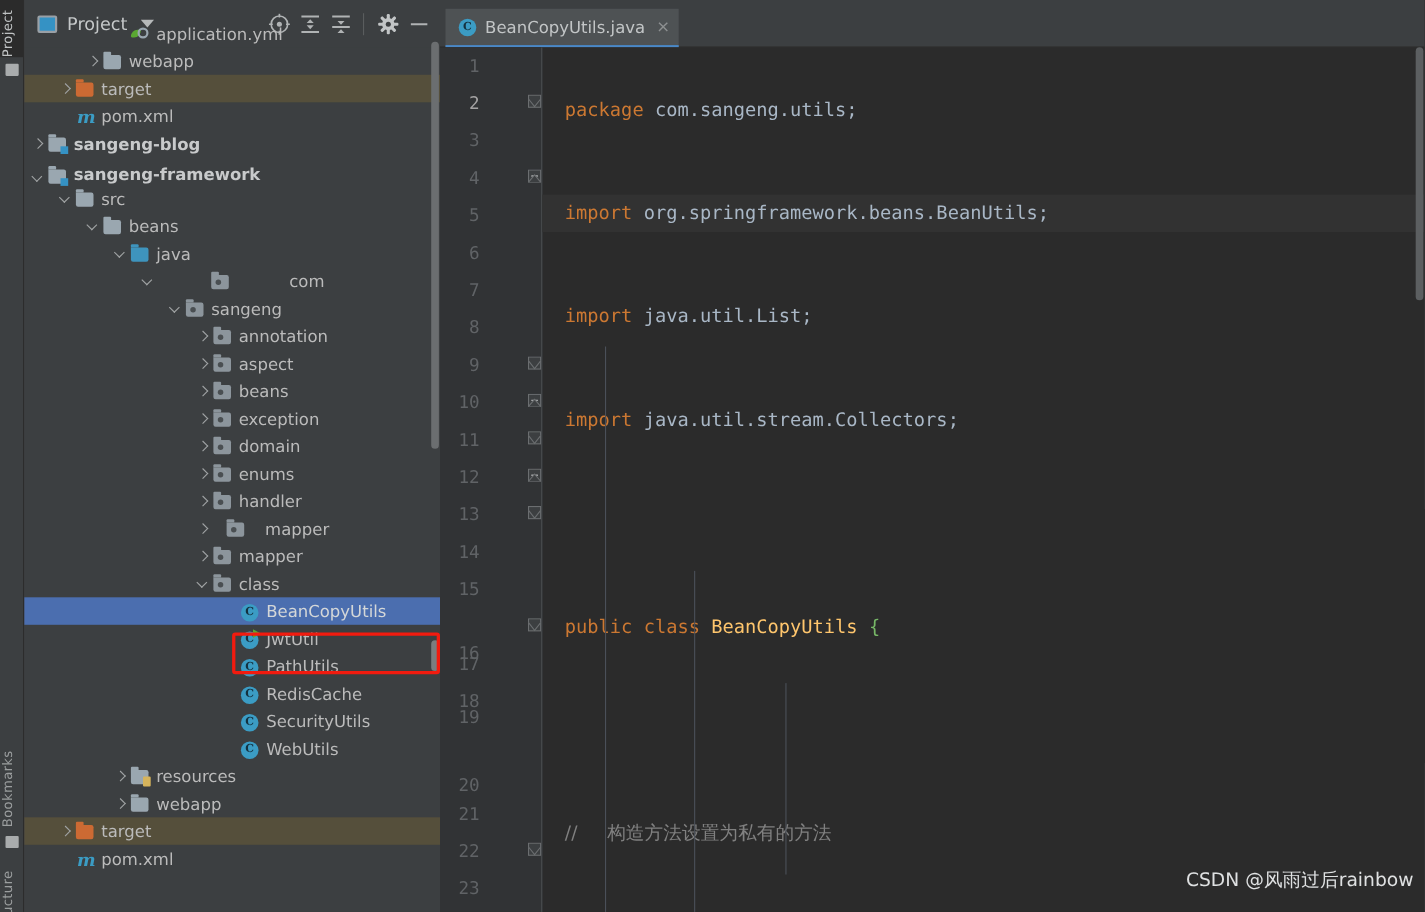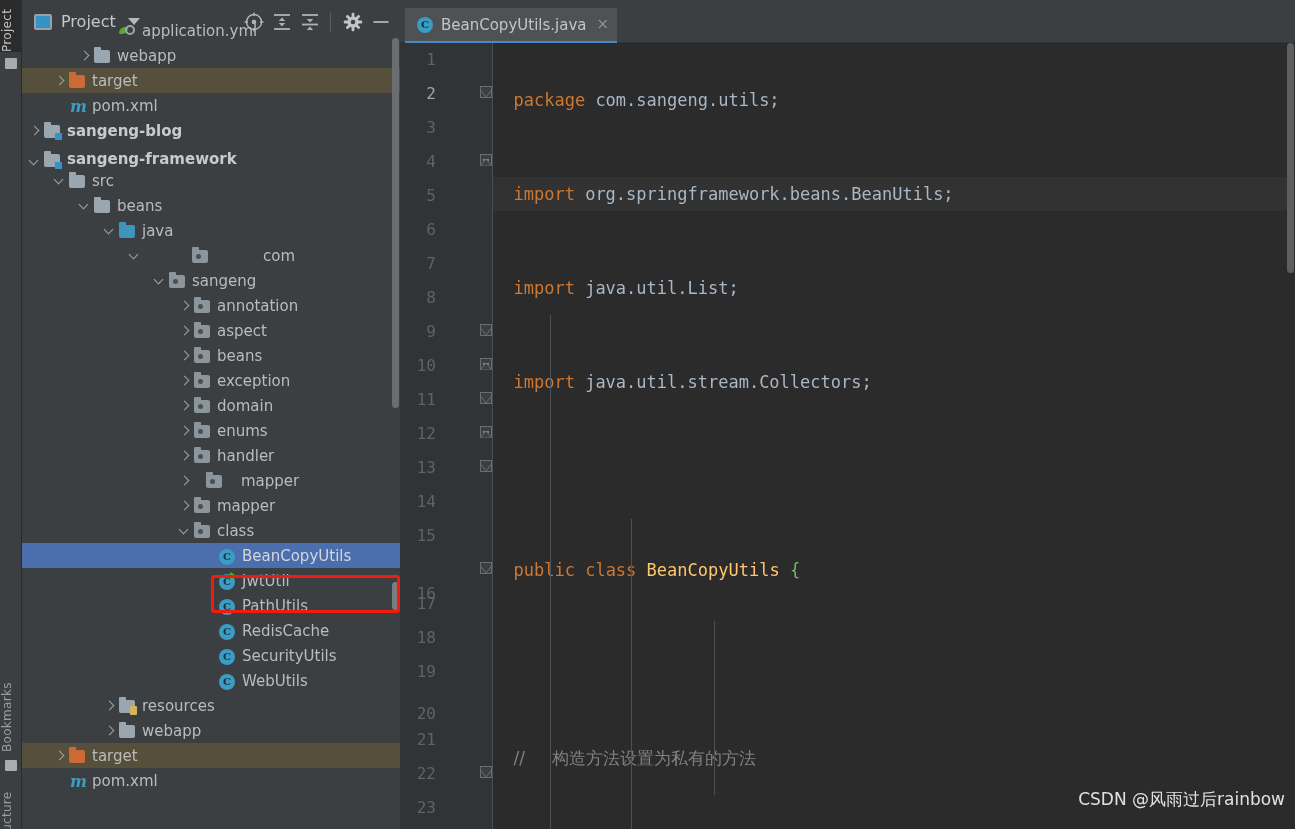--- a/index.html
+++ b/index.html
@@ -764,21 +764,21 @@
             <div class="gline" style="top: 272px;">9</div>
             <div class="gline" style="top: 306px;">10</div>
             <div class="gline" style="top: 340px;">11</div>
             <div class="gline" style="top: 374px;">12</div>
             <div class="gline" style="top: 408px;">13</div>
             <div class="gline" style="top: 442px;">14</div>
             <div class="gline" style="top: 476px;">15</div>
             <div class="gline" style="top: 534px;">16</div>
             <div class="gline" style="top: 544px;">17</div>
             <div class="gline" style="top: 578px;">18</div>
-            <div class="gline" style="top: 612px;">19</div>
+            <div class="gline" style="top: 592px;">19</div>
             <div class="gline" style="top: 654px;">20</div>
             <div class="gline" style="top: 680px;">21</div>
             <div class="gline" style="top: 714px;">22</div>
             <div class="gline" style="top: 748px;">23</div>
           </div>
         <div id="fold-markers">
             <div class="fold" style="top: 34px;">
               <svg width="13" height="15" viewBox="0 0 13 15">
                 <rect x="0.5" y="0.5" width="11" height="11" fill="#3c3f41" stroke="#6b6e70"></rect>
                 <line x1="3" y1="6" x2="9" y2="6" stroke="#a9acad" stroke-width="1.3"></line>

